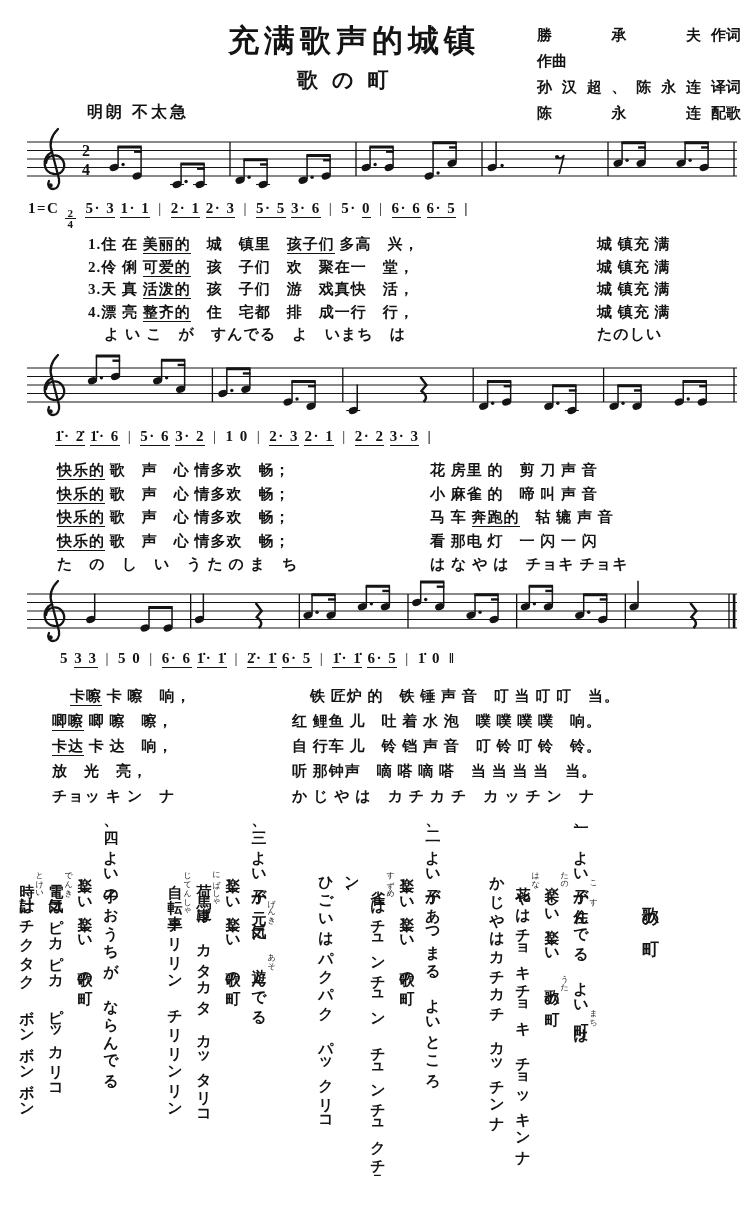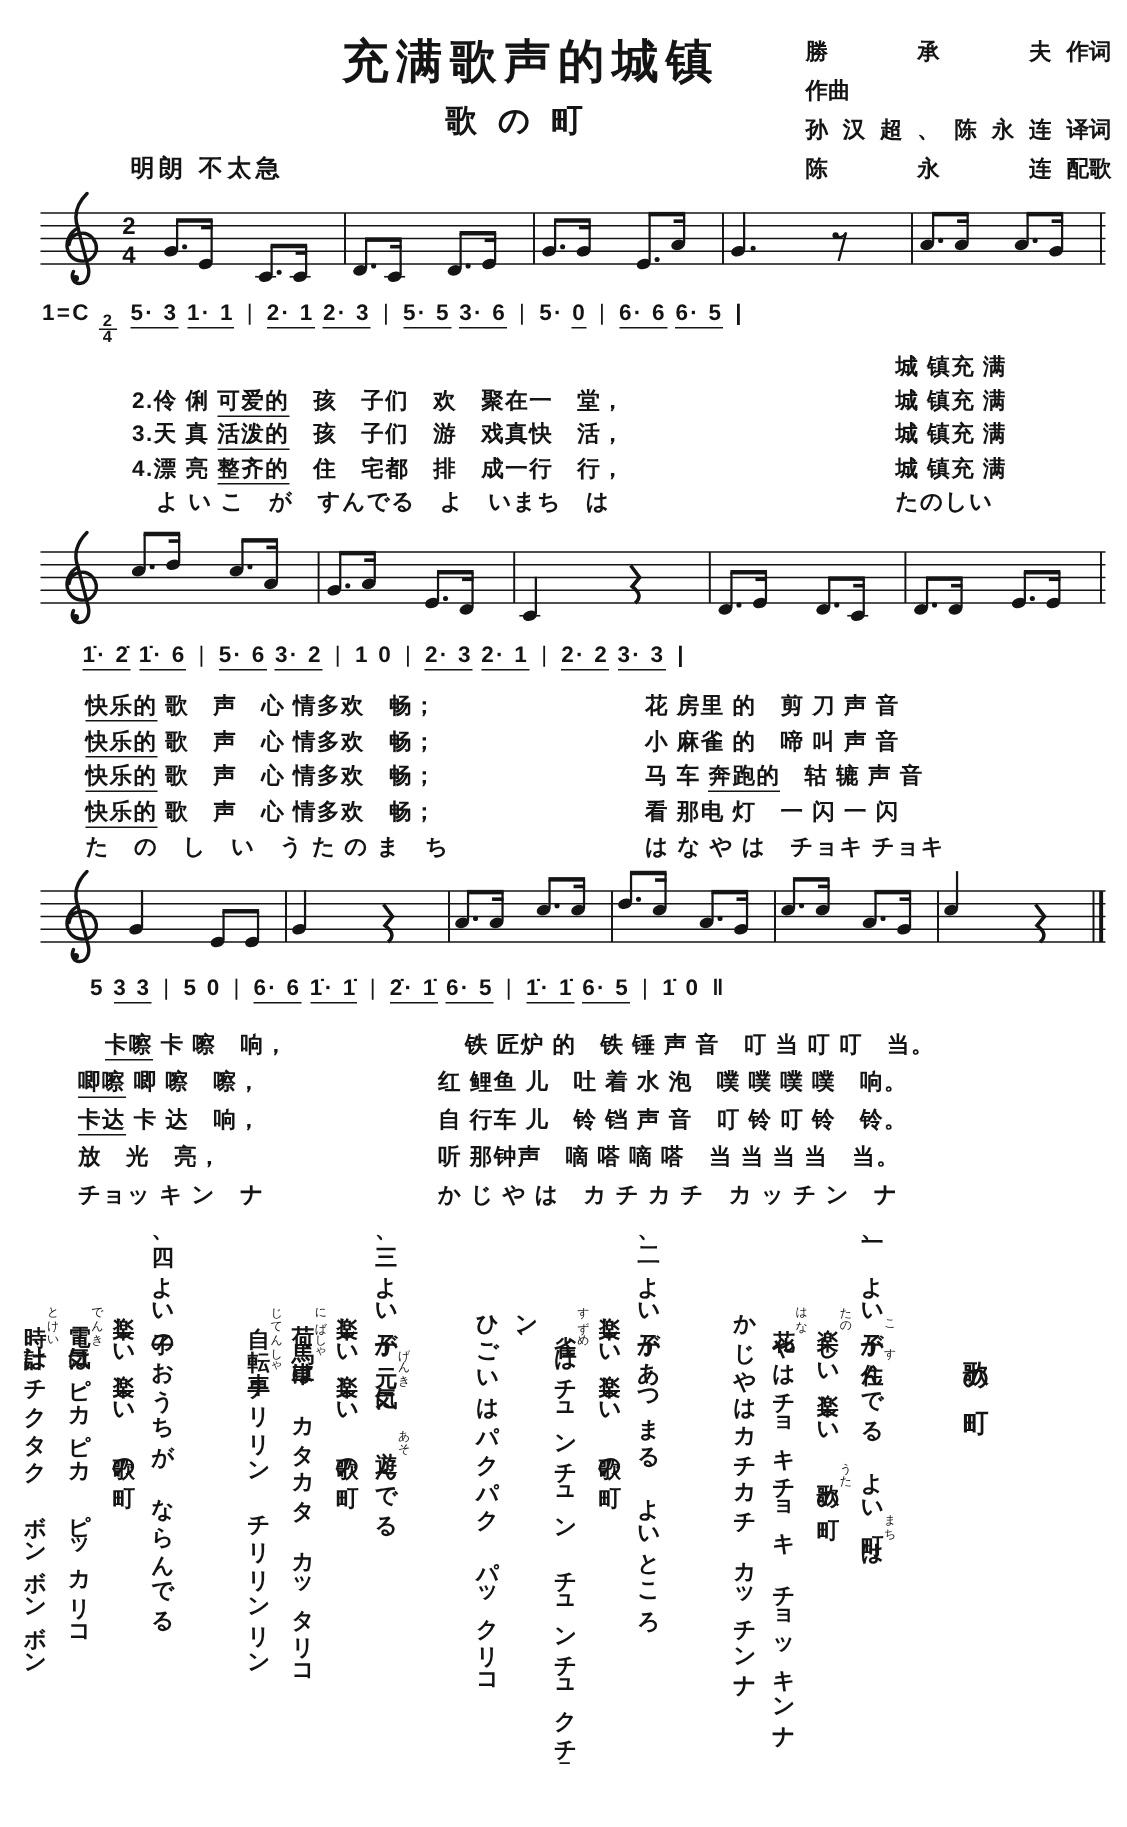--- a/index.html
+++ b/index.html
@@ -1,17 +1,17 @@
 <!DOCTYPE html>
 <html><head>
 <meta charset="utf-8">
 <style>
   html,body{margin:0;padding:0;background:#ffffff;}
   .page{position:relative;width:751px;height:1176px;background:#fff;overflow:hidden;
-        font-family:Liberation Sans, sans-serif;color:#141414;}
+        font-family:Liberation Serif, serif;color:#141414;}
   
   .title{position:absolute;top:20px;left:228px;margin:0;font-size:31px;font-weight:bold;letter-spacing:5px;}
   .subtitle{position:absolute;top:66px;left:297px;font-size:21px;font-weight:bold;letter-spacing:14px;}
   .credits{position:absolute;top:22px;left:537px;width:204px;font-size:15px;font-weight:bold;line-height:26px;}
   .credit-line{display:flex;justify-content:space-between;}
   .c-name{flex:1;text-align:justify;text-align-last:justify;margin-right:10px;}
   .c-role{white-space:nowrap;}
   .tempo{position:absolute;top:102px;left:87px;font-size:16px;font-weight:bold;letter-spacing:3px;}
   
   .staff{position:absolute;left:24px;}
@@ -150,20 +150,21 @@
         <rect x="660.38" y="17.25" width="24.4" height="3" fill="#141414"></rect>
         <rect x="677.08" y="22.25" width="7.7" height="2.4" fill="#141414"></rect>
         <circle cx="666.08" cy="36.25" r="1.7" fill="#141414"></circle>
         <line x1="710" y1="18" x2="710" y2="52" stroke="#141414" stroke-width="1.3"></line>
       </svg>
       <div class="jianpu" style="top: 200px; left: 28px;"><span class="jp-key">1=C</span><span class="jp-frac">
           <b>2</b>
           <b>4</b>
         </span><span class="u">5· 3</span> <span class="u">1· 1</span><span class="jp-sep">|</span><span class="u">2· 1</span> <span class="u">2· 3</span><span class="jp-sep">|</span><span class="u">5· 5</span> <span class="u">3· 6</span><span class="jp-sep">|</span>5· <span class="u">0</span><span class="jp-sep">|</span><span class="u">6· 6</span> <span class="u">6· 5</span><span class="jp-end">|</span></div>
       <div class="lyr-row" style="top: 235px;">
+        <span class="lyr-left" style="left: 88px;">1.住 在 <span class="u">美丽的</span>　城　镇里　<span class="u">孩子们</span> 多高　兴，</span>
         <span class="lyr-right" style="left: 597px;">城 镇充 满</span>
       </div>
       <div class="lyr-row" style="top: 257.5px;">
         <span class="lyr-left" style="left: 88px;">2.伶 俐 <span class="u">可爱的</span>　孩　子们　欢　聚在一　堂，</span>
         <span class="lyr-right" style="left: 597px;">城 镇充 满</span>
       </div>
       <div class="lyr-row" style="top: 280px;">
         <span class="lyr-left" style="left: 88px;">3.天 真 <span class="u">活泼的</span>　孩　子们　游　戏真快　活，</span>
         <span class="lyr-right" style="left: 597px;">城 镇充 满</span>
       </div>

